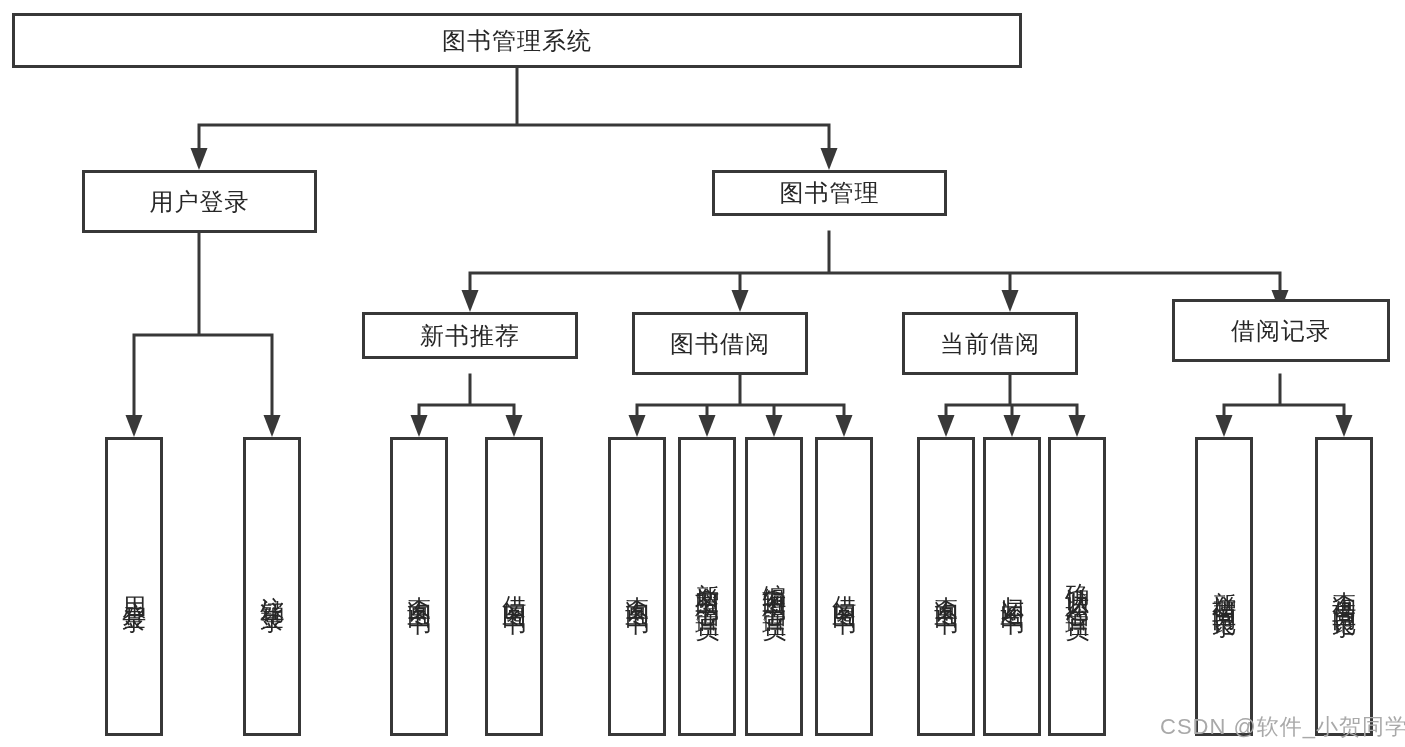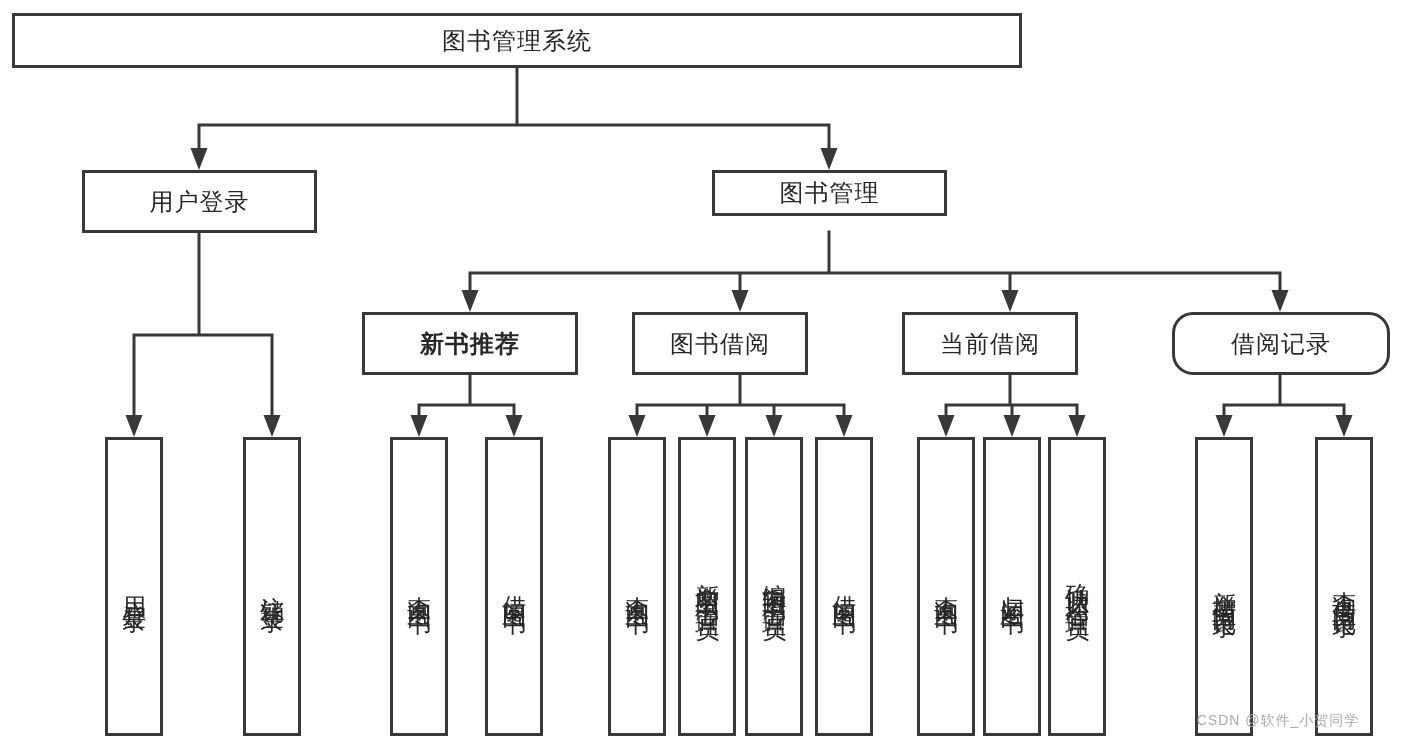--- a/index.html
+++ b/index.html
@@ -33,45 +33,45 @@
     writing-mode: vertical-rl;
     text-orientation: mixed;
     letter-spacing: 5px;
     line-height: 1.1;
     white-space: nowrap;
   }
   
   .n-root         { left: 12px;   top: 13px;  width: 1010px; height: 55px; }
   .n-user-login   { left: 82px;   top: 170px; width: 235px;  height: 63px; }
   .n-book-mgmt    { left: 712px;  top: 170px; width: 235px;  height: 46px; }
-  .n-new-book-rec { left: 362px;  top: 312px; width: 216px;  height: 63px; font-weight: bold; }
+  .n-new-book-rec { left: 362px;  top: 312px; width: 216px;  height: 47px; }
   .n-book-borrow  { left: 632px;  top: 312px; width: 176px;  height: 63px; }
   .n-cur-borrow   { left: 902px;  top: 312px; width: 176px;  height: 63px; }
-  .n-borrow-rec   { left: 1172px; top: 312px; width: 218px;  height: 63px; border-radius: 21px; }
+  .n-borrow-rec   { left: 1172px; top: 299px; width: 218px;  height: 63px; }
   .leaf { top: 437px; width: 58px; height: 299px; }
   .l-login      { left: 105px; }
   .l-logout     { left: 243px; }
   .l-rec-query  { left: 390px; }
   .l-rec-borrow { left: 485px; }
   .l-bb-query   { left: 608px; }
   .l-bb-add     { left: 678px; }
   .l-bb-edit    { left: 745px; }
   .l-bb-borrow  { left: 815px; }
   .l-cb-query   { left: 917px; }
   .l-cb-return  { left: 983px; }
   .l-cb-confirm { left: 1048px; }
   .l-br-add     { left: 1195px; }
   .l-br-query   { left: 1315px; }
   .watermark {
     position: absolute;
     left: 1160px;
     top: 712px;
     width: 236px;
     text-align: center;
-    font-size: 14px;
+    font-size: 22px;
     color: #a9a9a9;
     letter-spacing: 1px;
     z-index: 5;
     white-space: nowrap;
   }
 </style>
 </head>
 <body>
 
 <div class="stage">

